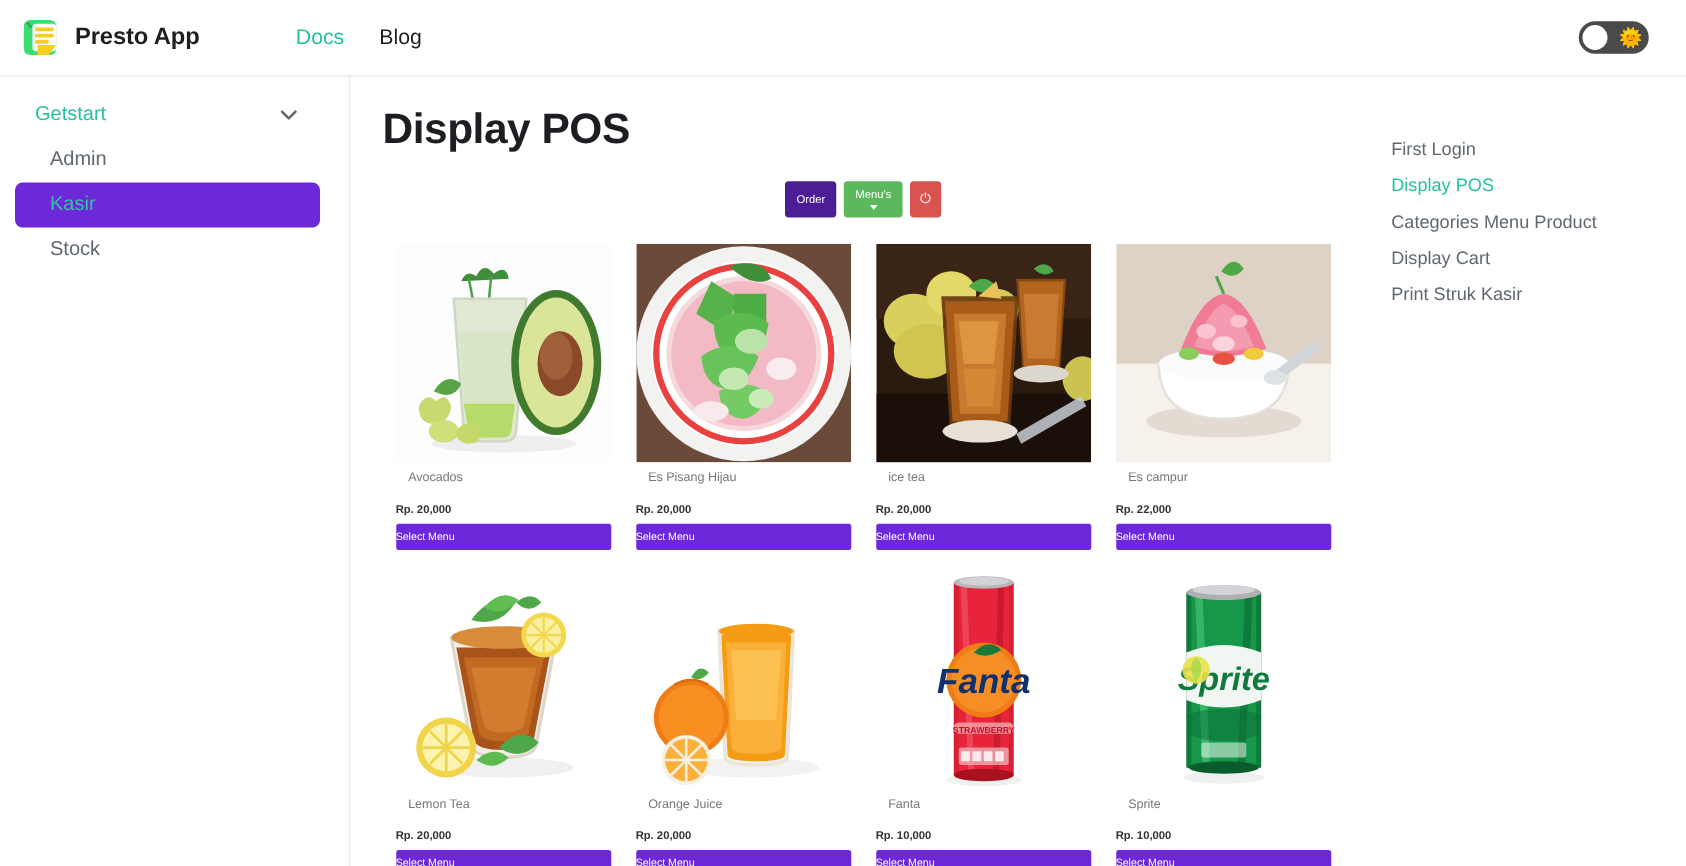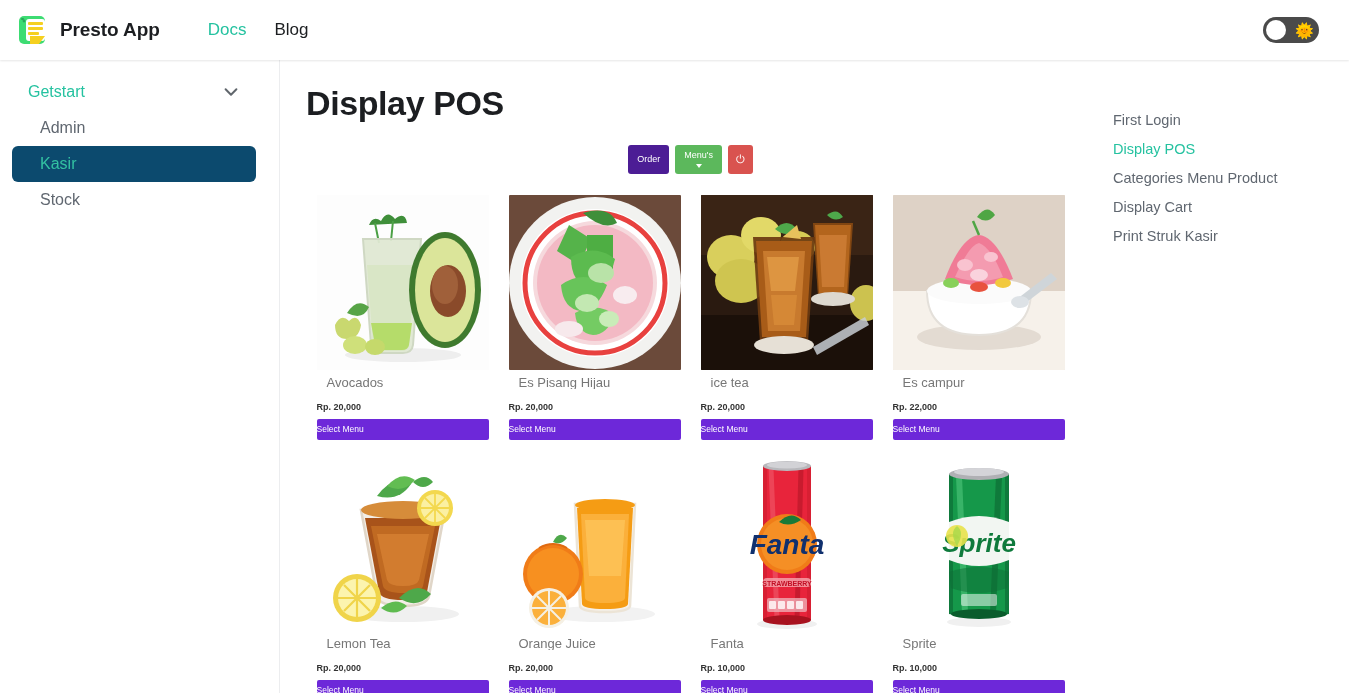--- a/index.html
+++ b/index.html
@@ -14,20 +14,21 @@
   
   .navbar {
     position: relative;
     height: 60px;
     display: flex;
     align-items: center;
     padding: 0 16px 0 16px;
     background: #ffffff;
     box-shadow: 0 1px 2px 0 rgba(0,0,0,.10);
     z-index: 20;
+    gap: 29px;
   }
   .brand {
     display: flex;
     align-items: center;
     gap: 10px;
     margin-left: 2px;
     text-decoration: none;
   }
   .brand-logo { width: 32px; height: 32px; display:block; }
   .brand-title {
@@ -89,21 +90,21 @@
     justify-content: space-between;
     padding: 8px 16px;
     border-radius: 6px;
     cursor: pointer;
     font-size: 16px;
     line-height: 20px;
   }
   .menu-row.category { color: #25c2a0; }
   .menu-row.plain { color: #606770; }
   .menu-row.sub { padding-left: 28px; color: #606770; }
-  .menu-row.sub.active { background: #0c4a6e; color: #33c2a2; }
+  .menu-row.sub.active { background: #6d28d9; color: #33c2a2; }
   .caret {
     width: 18px; height: 18px;
     display: inline-block;
     flex: 0 0 18px;
     position: relative;
   }
   .caret svg { display: block; }
 
   
   .main {
@@ -166,21 +167,21 @@
   .card { width: 172px; }
   .card-img {
     width: 172px; height: 175px;
     background: #ffffff;
     overflow: hidden;
     position: relative;
     border-radius: 1px;
   }
   .card-img svg { display: block; width: 172px; height: 175px; }
   .card-name {
-    font-size: 13px;
+    font-size: 10px;
     color: #777777;
     padding: 6px 10px 0 10px;
     line-height: 13px;
     white-space: nowrap;
     overflow: hidden;
   }
   .card-price {
     font-size: 9px;
     font-weight: bold;
     color: #333333;

